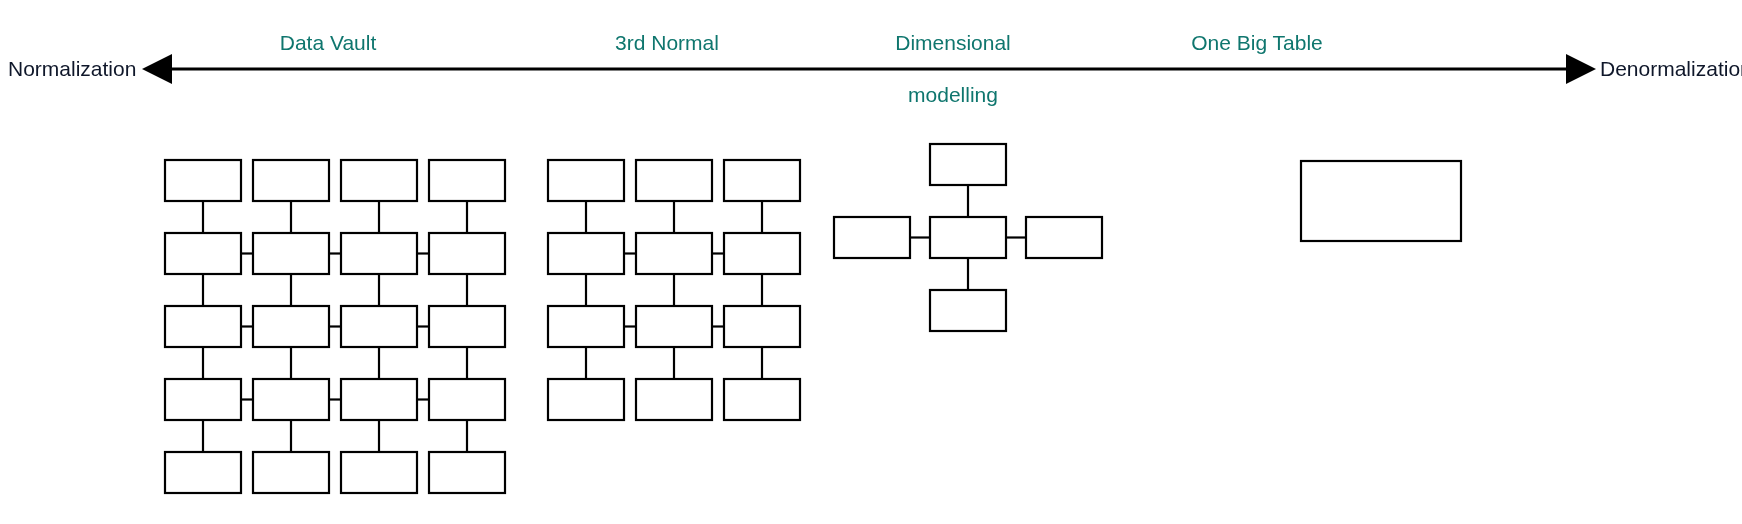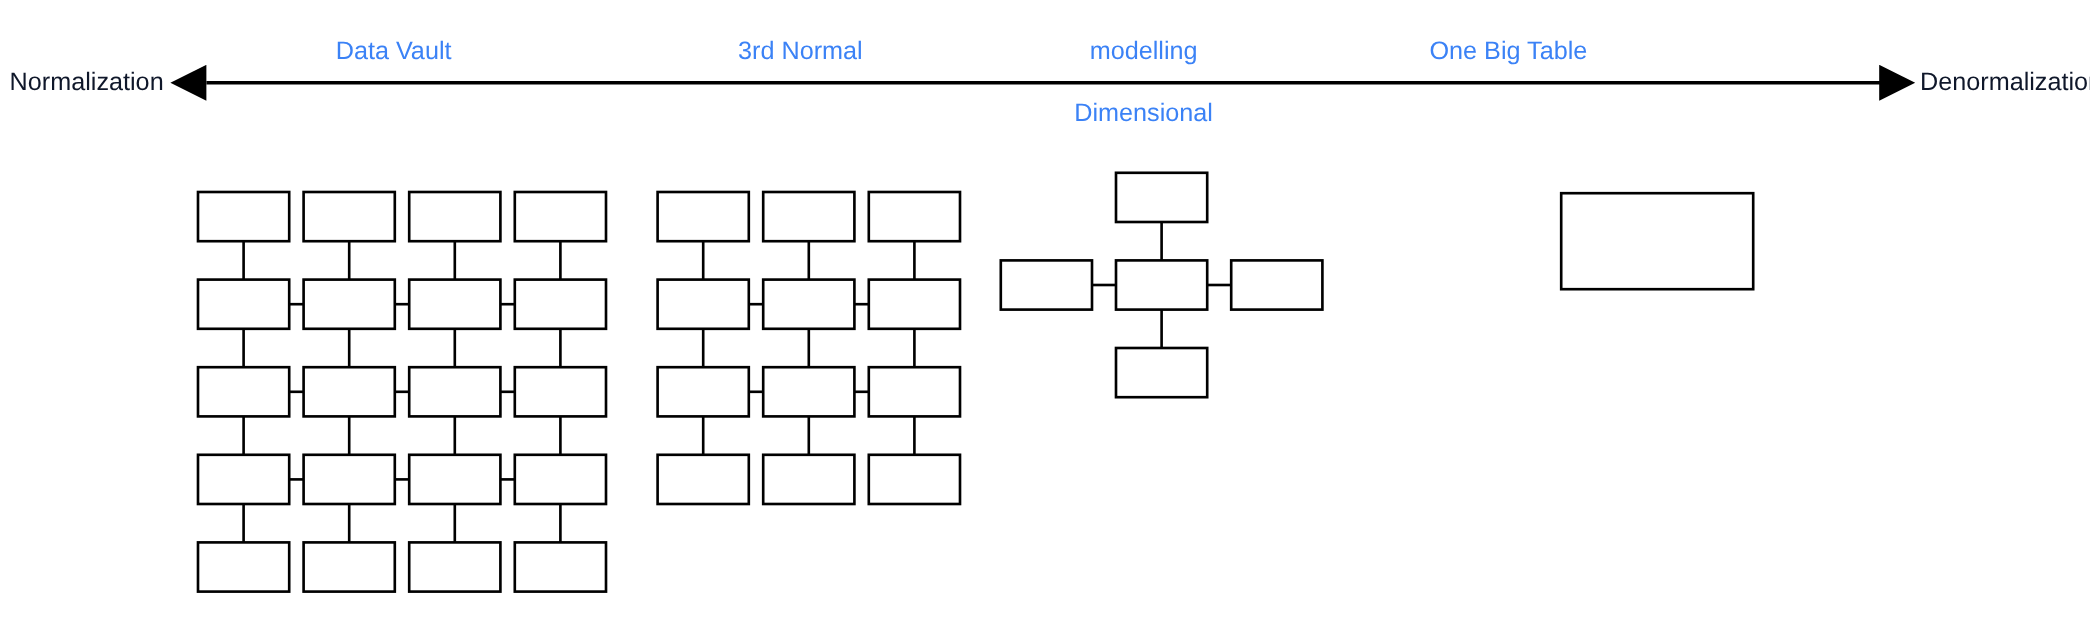--- a/index.html
+++ b/index.html
@@ -28,21 +28,21 @@
     left: 8px;
     top: 58px;
   }
   #label-denormalization {
     left: 1600px;
     top: 58px;
   }
   .stage-label {
     position: absolute;
     font-size: 21px;
-    color: #3b82f6;
+    color: #0f766e;
     text-align: center;
     line-height: 26px;
     white-space: pre-line;
   }
   .arrow-svg {
     position: absolute;
     left: 0;
     top: 0;
     pointer-events: none;
   }
@@ -90,22 +90,22 @@
 
   <div class="stage-label" style="left:218px; top:4px; width:220px;">
     <div>Data Vault</div>
   </div>
 
   <div class="stage-label" style="left:557px; top:4px; width:220px;">
     <div>3rd Normal</div>
   </div>
 
   <div class="stage-label" style="left:843px; top:4px; width:220px;">
+    <div>Dimensional</div>
     <div>modelling</div>
-    <div>Dimensional</div>
   </div>
 
   <div class="stage-label" style="left:1147px; top:4px; width:220px;">
     <div>One Big Table</div>
   </div>
 
   <svg class="diagram-svg" id="schemas" width="1742" height="524">
       <line x1="203" y1="201" x2="203" y2="233" class="edge-line"></line>
       <line x1="291" y1="201" x2="291" y2="233" class="edge-line"></line>
       <line x1="379" y1="201" x2="379" y2="233" class="edge-line"></line>

